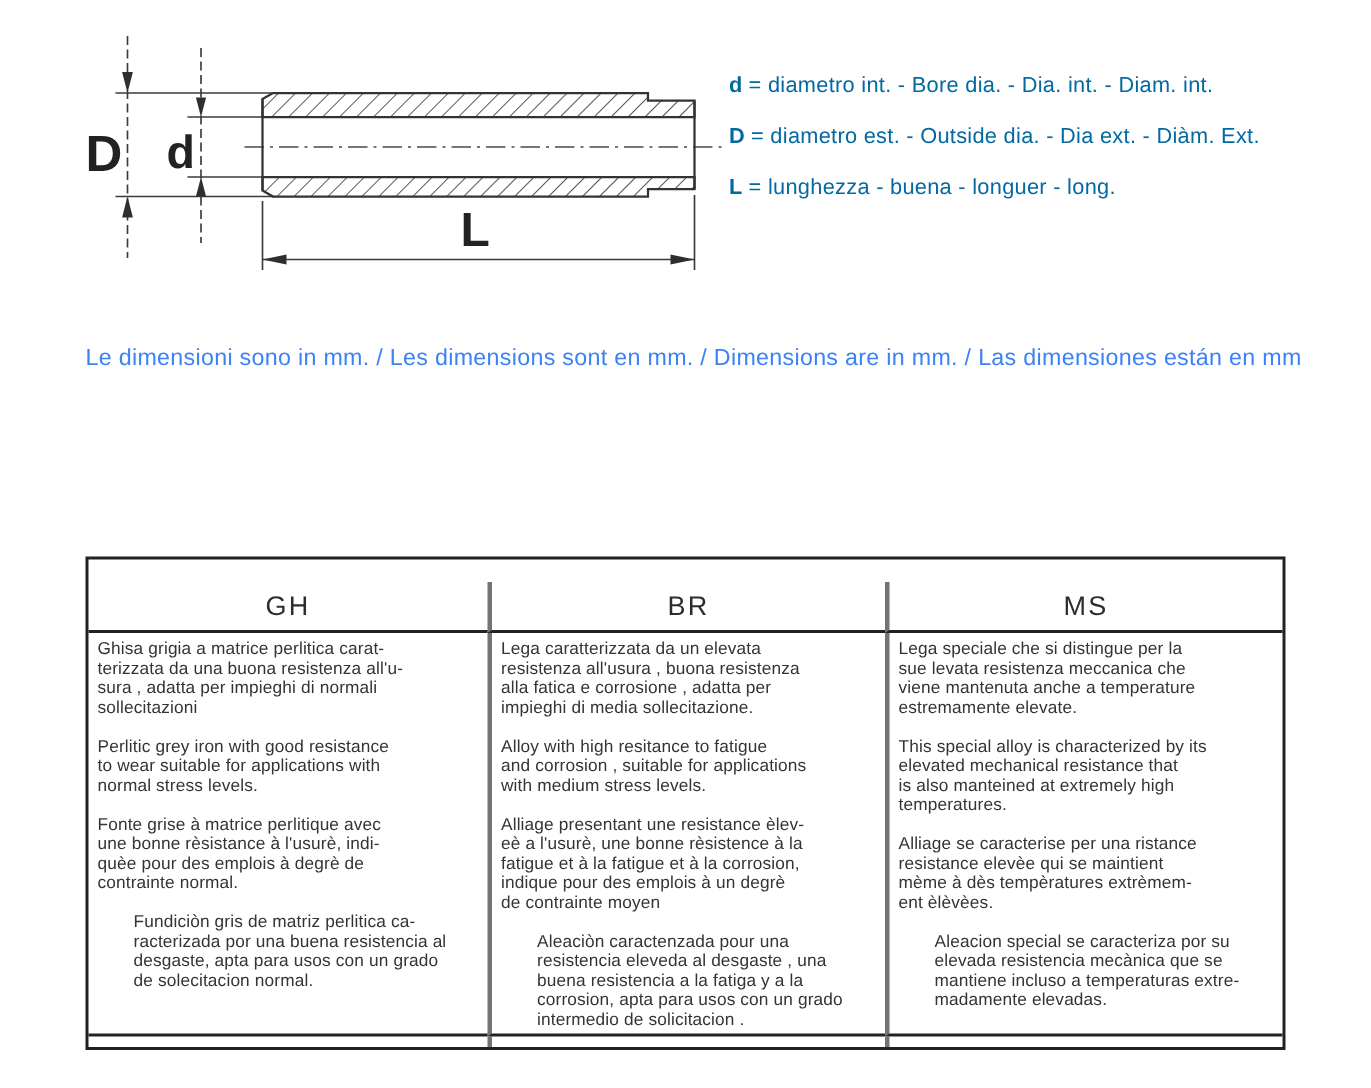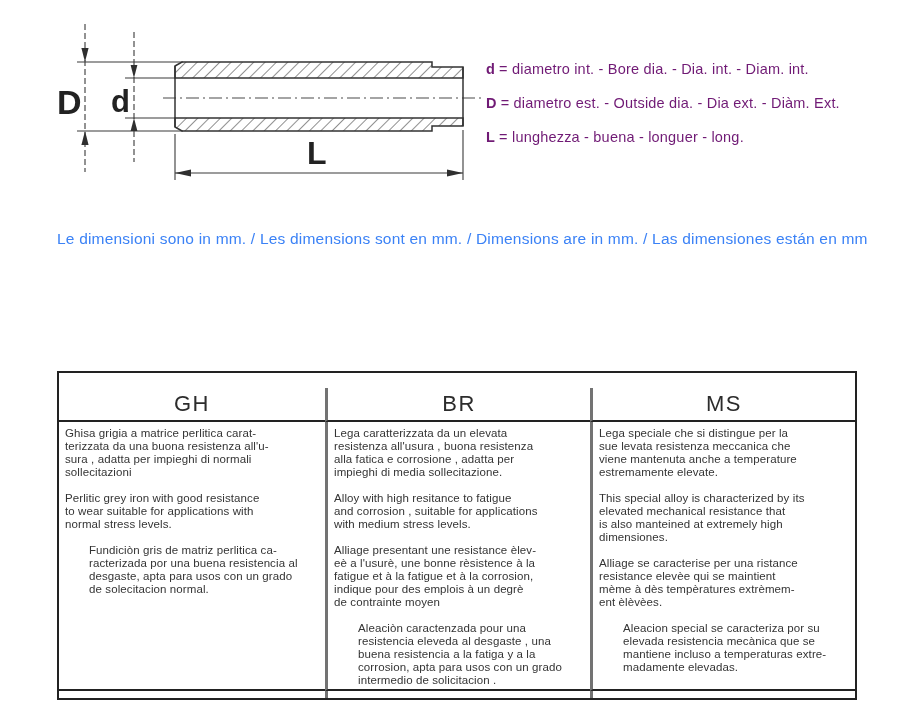--- a/index.html
+++ b/index.html
@@ -13,22 +13,22 @@
   }
 
   
   .drawing {
     position: absolute; left: 45px; top: 10px;
     width: 440px; height: 200px;
   }
 
   
   .legend {
-    position: absolute; left: 486px; top: 59px;
-    color: #701a75;
+    position: absolute; left: 486px; top: 47px;
+    color: #0369a1;
     font-size: 14.5px;
     letter-spacing: 0.2px;
   }
   .legend-row { line-height: 20px; margin-bottom: 14px; white-space: nowrap; }
   .legend-row b { font-weight: 700; margin-right: 4px; }
 
   
   .note {
     position: absolute; left: 57px; top: 229px;
     color: #3b82f6;
@@ -46,21 +46,21 @@
     display: grid;
     grid-template-columns: 266px 265px 1fr;
     grid-template-rows: 49px 269px 7px;
     background: #fff;
   }
   .cell { border-left: 3px solid #737373; }
   .cell.first { border-left: none; }
   .th {
     border-bottom: 2px solid #222;
     display: flex; align-items: center; justify-content: center;
-    font-size: 22px;
+    font-size: 18px;
     letter-spacing: 1.5px;
     color: #2c2c2c;
     margin-top: 15px;
   }
   .td {
     border-bottom: 2px solid #222;
     padding: 5px 20px 0 6px;
     font-size: 11.5px;
     line-height: 13px;
     letter-spacing: 0.1px;
@@ -128,20 +128,24 @@
   <div class="cell th">MS</div>
 
   <div class="cell td first">
     <p>Ghisa grigia a matrice perlitica carat-
 terizzata da una buona resistenza all'u-
 sura , adatta per impieghi di normali
 sollecitazioni</p>
     <p>Perlitic grey iron with good resistance
 to wear suitable for applications with
 normal stress levels.</p>
+    <p>Fonte grise à matrice perlitique avec
+une bonne rèsistance à l'usurè, indi-
+quèe pour des emplois à degrè de
+contrainte normal.</p>
     <p>Fundiciòn gris de matriz perlitica ca-
 racterizada por una buena resistencia al
 desgaste, apta para usos con un grado
 de solecitacion normal.</p>
   </div>
   <div class="cell td">
     <p>Lega caratterizzata da un elevata
 resistenza all'usura , buona resistenza
 alla fatica e corrosione , adatta per
 impieghi di media sollecitazione.</p>
@@ -160,21 +164,21 @@
 intermedio de solicitacion .</p>
   </div>
   <div class="cell td">
     <p>Lega speciale che si distingue per la
 sue levata resistenza meccanica che
 viene mantenuta anche a temperature
 estremamente elevate.</p>
     <p>This special alloy is characterized by its
 elevated mechanical resistance that
 is also manteined at extremely high
-dimensiones.</p>
+temperatures.</p>
     <p>Alliage se caracterise per una ristance
 resistance elevèe qui se maintient
 mème à dès tempèratures extrèmem-
 ent èlèvèes.</p>
     <p>Aleacion special se caracteriza por su
 elevada resistencia mecànica que se
 mantiene incluso a temperaturas extre-
 madamente elevadas.</p>
   </div>
 

